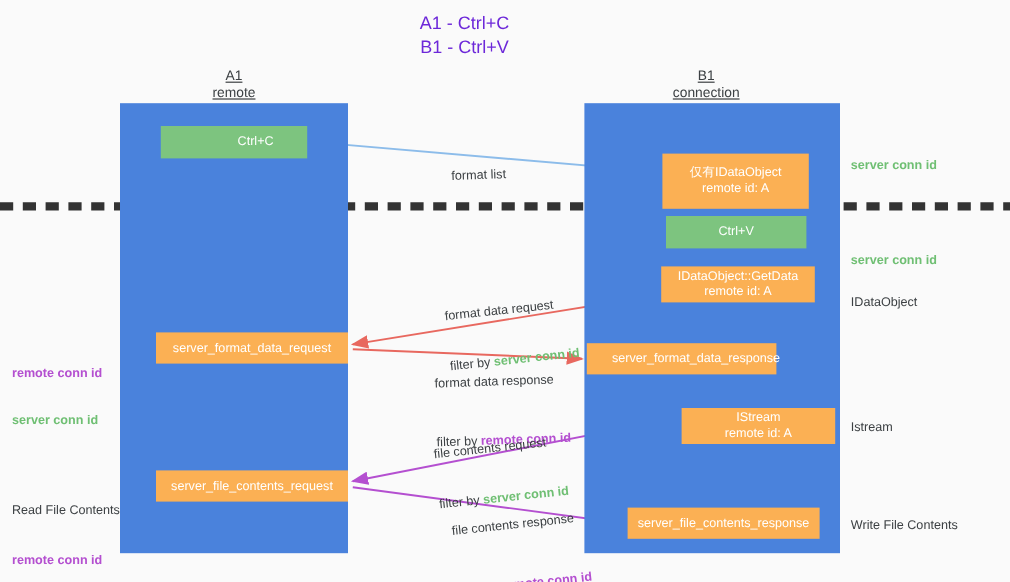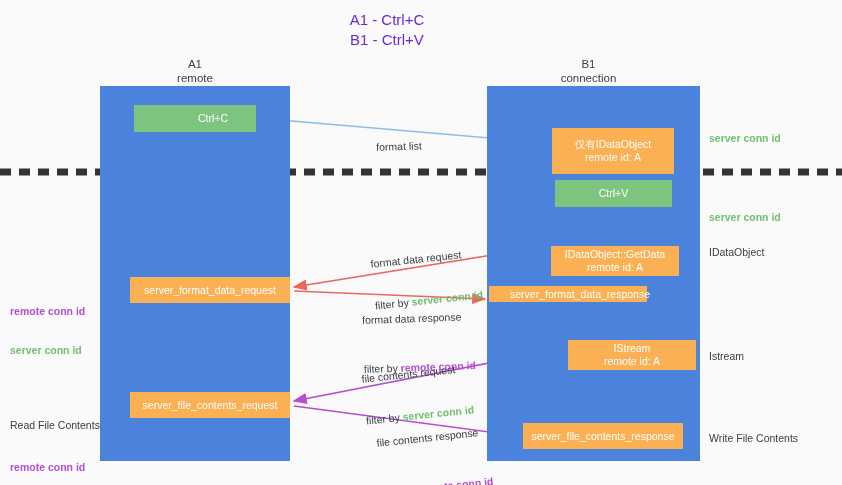--- a/index.html
+++ b/index.html
@@ -34,20 +34,21 @@
     white-space: pre;
   }
 
   
   .col-header {
     text-align: center;
     font-size: 11.5px;
     line-height: 14px;
     color: #3c4043;
     white-space: pre;
+    text-decoration: underline;
   }
   #hdr-a1 { left: 100px; top: 57px; width: 190px; }
   #hdr-b1 { left: 482px; top: 57px; width: 213px; }
 
   
   .lane {
     background: #4a82dc;
   }
   #lane-a1 { left: 100px; top: 86px; width: 190px; height: 375px; }
   #lane-b1 { left: 487px; top: 86px; width: 213px; height: 375px; }
@@ -65,24 +66,24 @@
     text-align: center;
     white-space: pre;
   }
   .box-green { background: #7dc47f; }
   .box-orange { background: #fbb054; }
 
   #box-ctrlc { left: 134px; top: 105px; width: 122px; height: 27px; padding-left: 36px; }
   #box-ctrlv { left: 555px; top: 180px; width: 117px; height: 27px; }
 
   #box-idataobject { left: 552px; top: 128px; width: 122px; height: 46px; }
-  #box-getdata { left: 551px; top: 246px; width: 128px; height: 30px; }
+  #box-getdata { left: 551px; top: 222px; width: 128px; height: 30px; }
   #box-istream { left: 568px; top: 340px; width: 128px; height: 30px; }
   #box-fmt-req { left: 130px; top: 277px; width: 160px; height: 26px; }
-  #box-fmt-resp { left: 489px; top: 286px; width: 158px; height: 16px; padding-left: 24px; }
+  #box-fmt-resp { left: 489px; top: 286px; width: 158px; height: 26px; padding-left: 24px; }
   #box-file-req { left: 130px; top: 392px; width: 160px; height: 26px; }
   #box-file-resp { left: 523px; top: 423px; width: 160px; height: 26px; }
 
   
   .side-label {
     font-size: 10.5px;
     line-height: 13px;
     white-space: pre;
   }
   .green-text { color: #6fbf73; font-weight: bold; }

